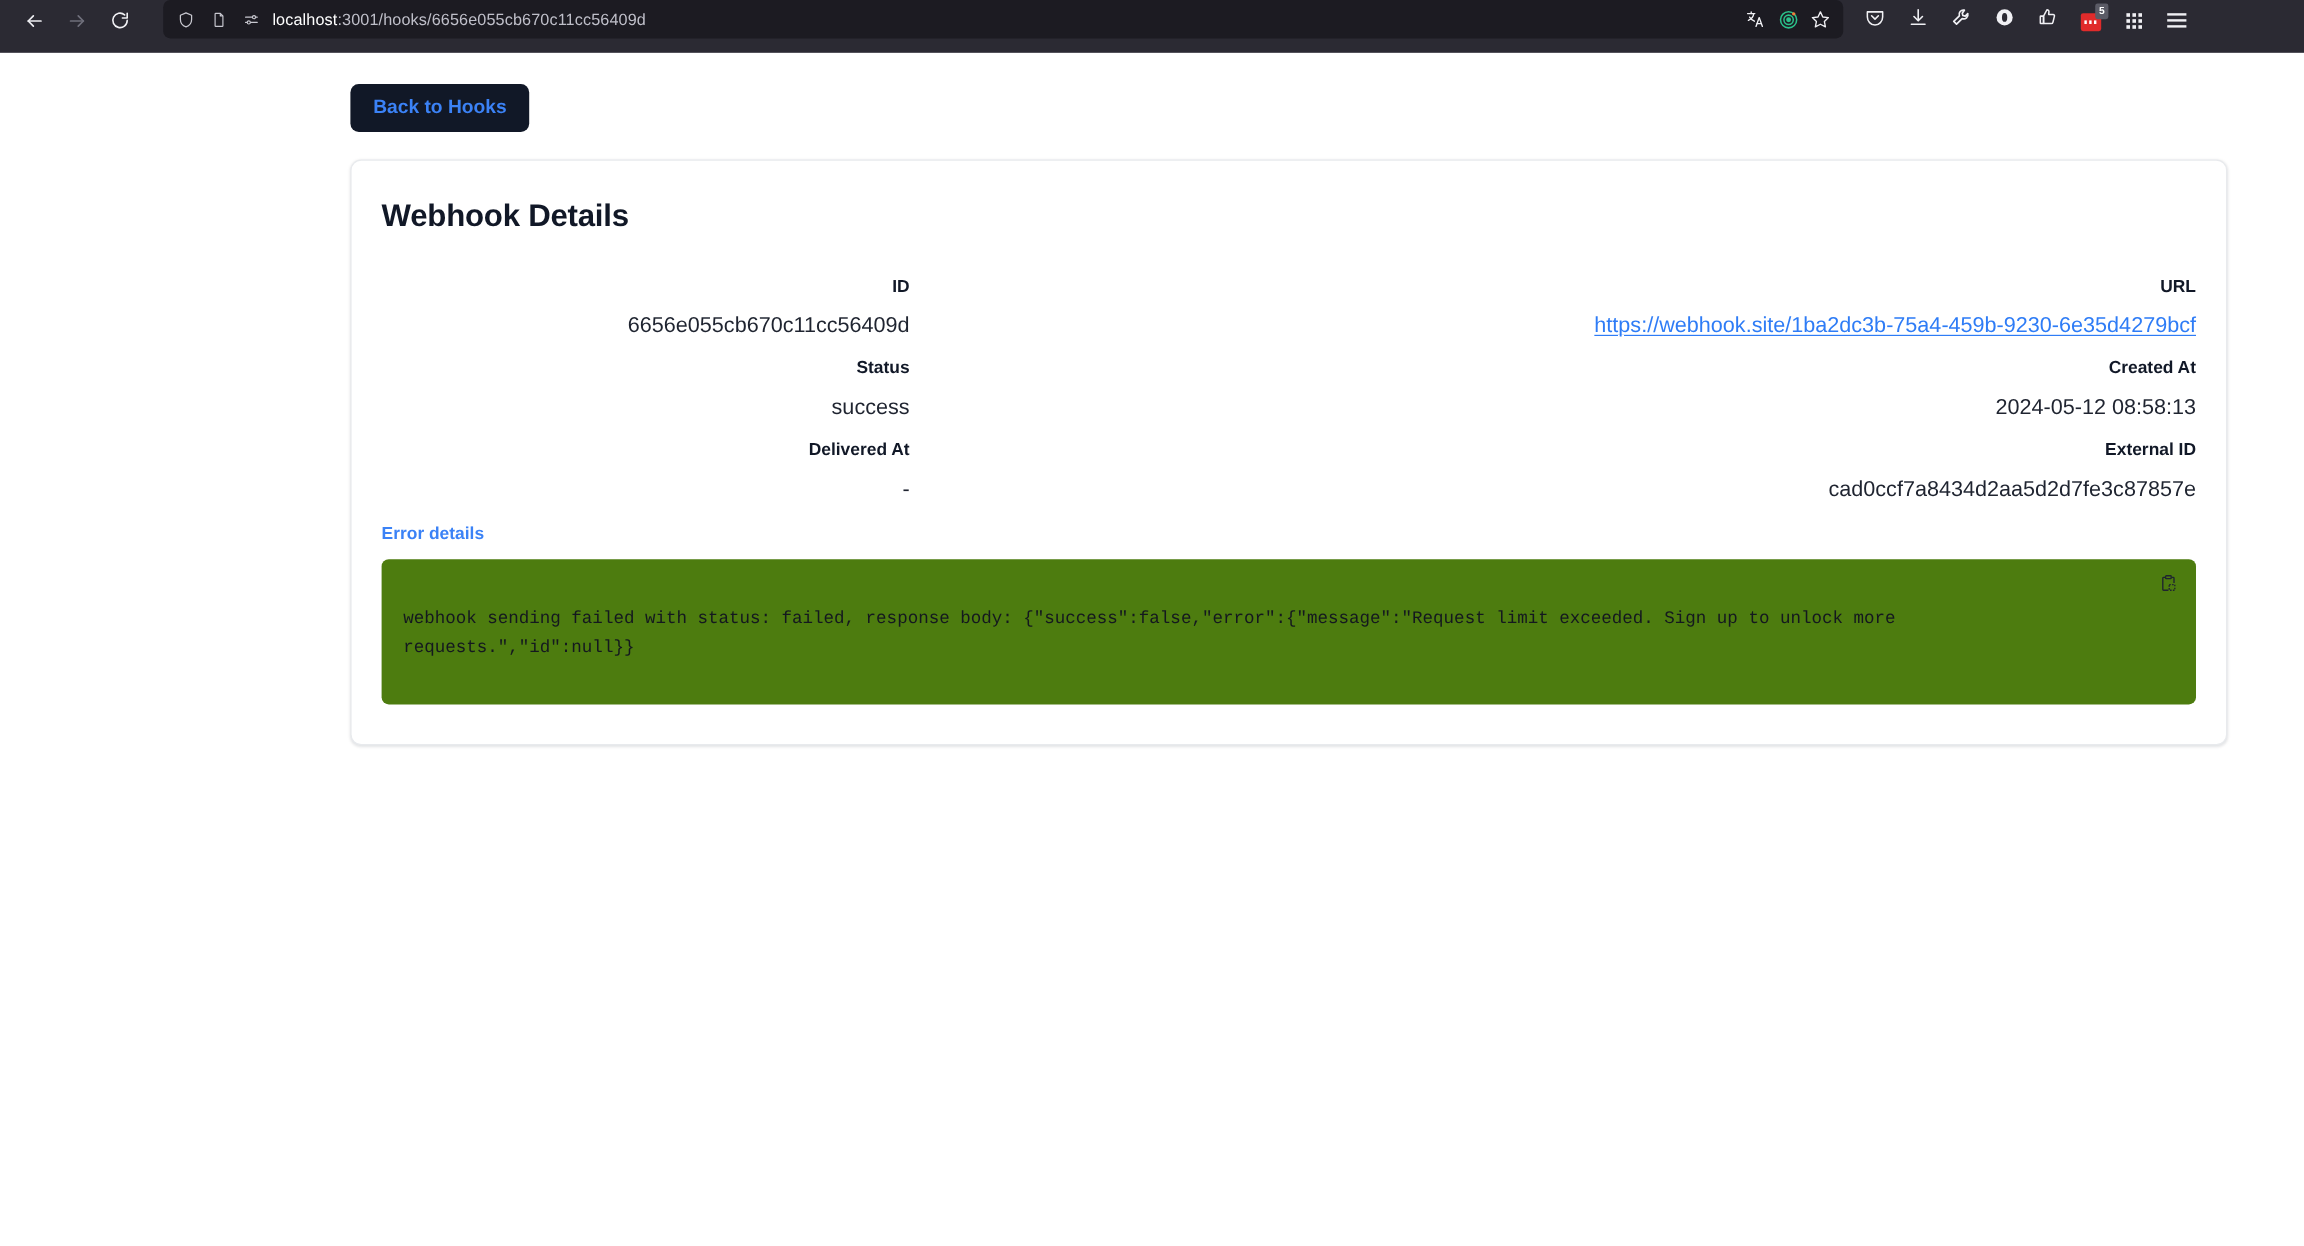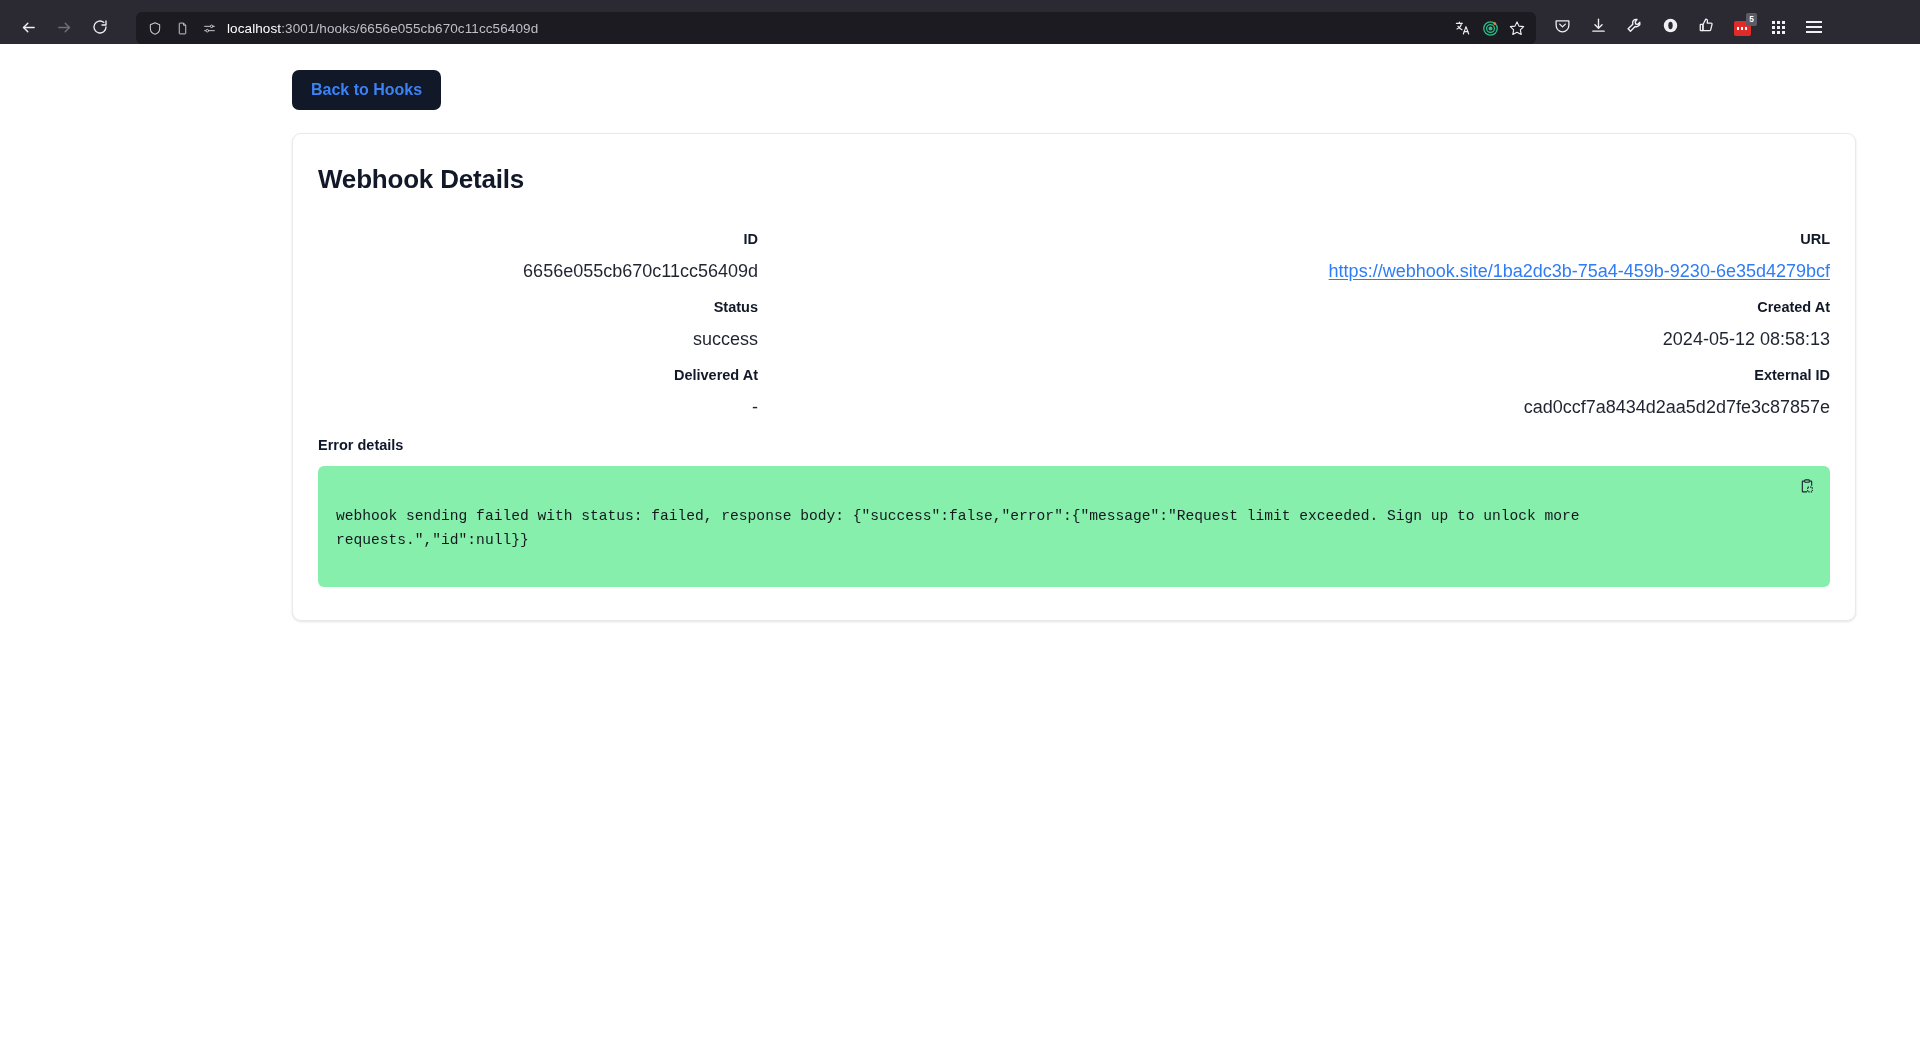--- a/index.html
+++ b/index.html
@@ -11,21 +11,21 @@
     overflow: hidden;
     background: #ffffff;
     font-family: "Liberation Sans", sans-serif;
   }
 
   
   .browser-chrome {
     height: 44px;
     background: #2b2a33;
     display: flex;
-    align-items: flex-end;
+    align-items: flex-start;
     padding: 0 10px;
     gap: 0;
     position: relative;
   }
 
   .nav-btn {
     width: 36px;
     height: 34px;
     display: flex;
     align-items: center;
@@ -190,26 +190,26 @@
     color: #2e7cf6;
     text-decoration: underline;
     text-underline-offset: 2px;
     margin-left: 34px;
   }
 
   .error-section { margin-top: 2px; }
   .error-label {
     font-size: 14.5px;
     font-weight: bold;
-    color: #0f172a;
+    color: #3b82f6;
     margin-bottom: 13px;
   }
   .code-block {
     position: relative;
-    background: #86efac;
+    background: #4d7c0f;
     border-radius: 6px;
     padding: 38px 26px 34px 18px;
     min-height: 120px;
   }
   .code-text {
     font-family: "Liberation Mono", "DejaVu Sans Mono", monospace;
     font-size: 14.6px;
     line-height: 1.65;
     color: #14181f;
     white-space: pre-wrap;

